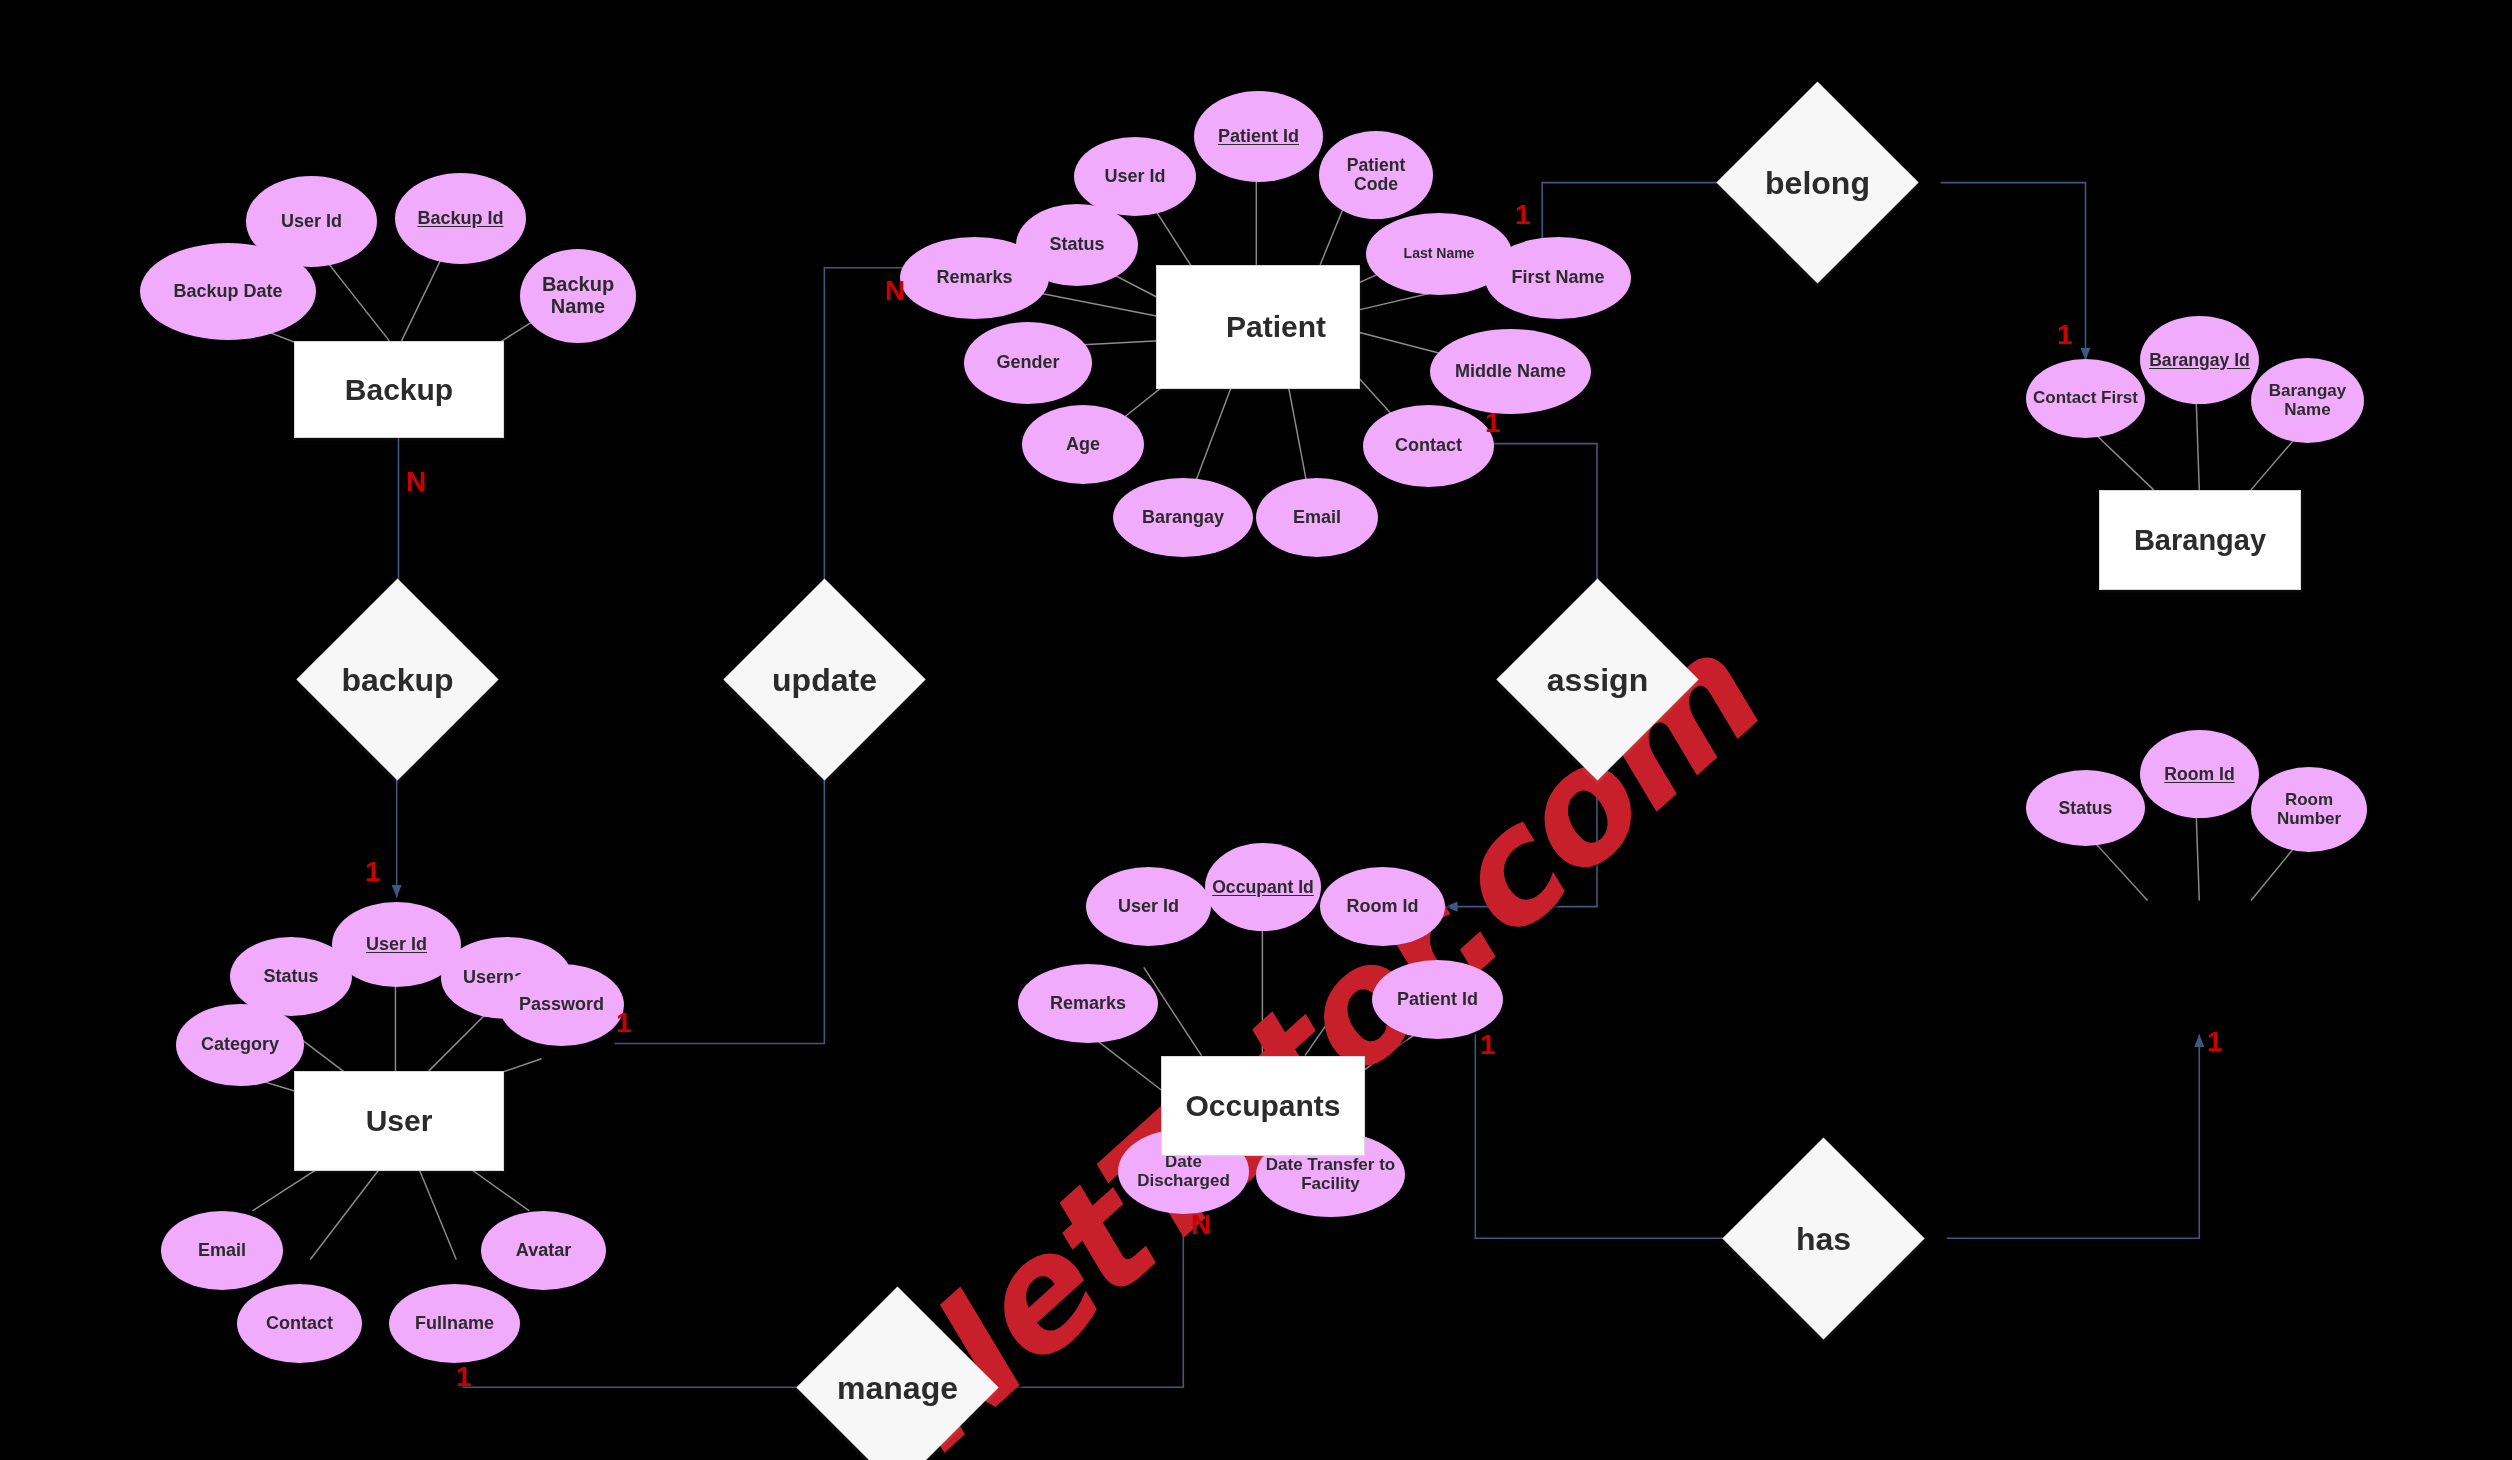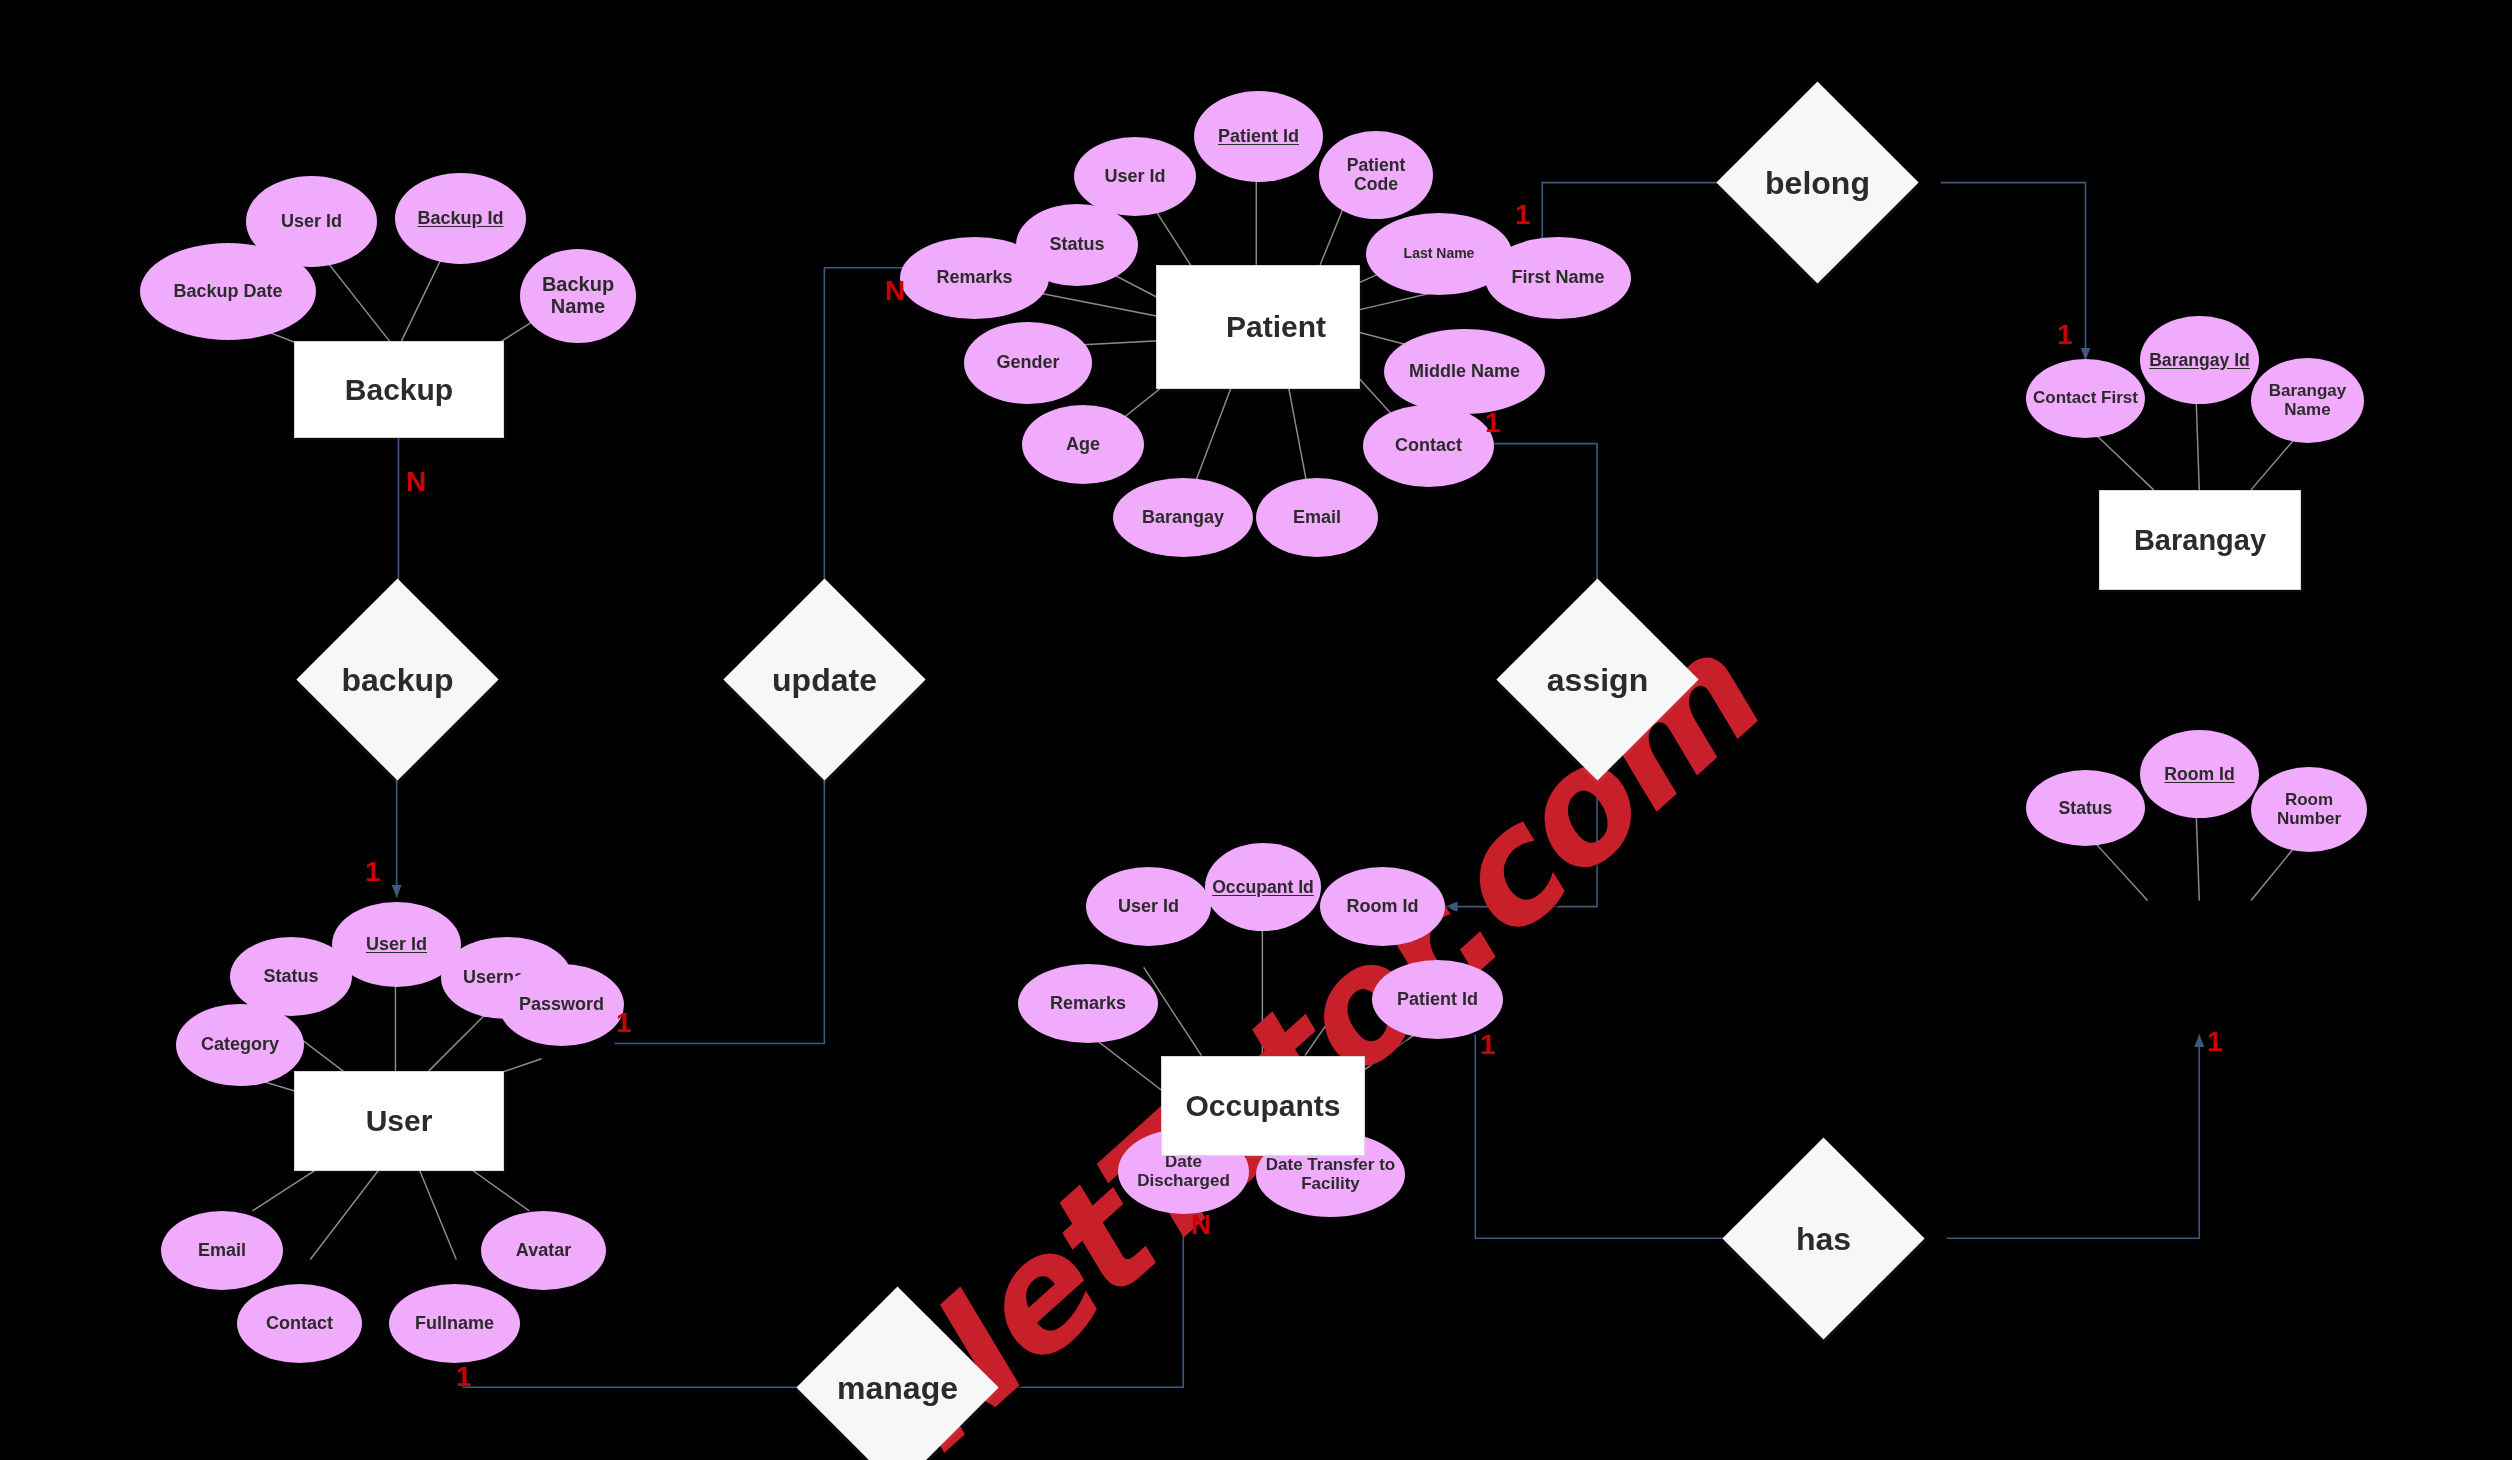--- a/index.html
+++ b/index.html
@@ -226,21 +226,21 @@
   </div>
   <div class="attr" style="left:1319px; top:131px; width:114px; height:88px; font-size:17.6px;">
     <span>Patient Code</span>
   </div>
   <div class="attr" style="left:1366px; top:213px; width:146px; height:82px; font-size:14px;">
     <span>Last Name</span>
   </div>
   <div class="attr" style="left:1485px; top:237px; width:146px; height:82px; font-size:18px;">
     <span>First Name</span>
   </div>
-  <div class="attr" style="left:1384px; top:329px; width:161px; height:85px; font-size:18px;text-align:right;">
+  <div class="attr" style="left:1430px; top:329px; width:161px; height:85px; font-size:18px;text-align:right;">
     <span>Middle Name</span>
   </div>
   <div class="attr" style="left:1363px; top:405px; width:131px; height:82px; font-size:18px;">
     <span>Contact</span>
   </div>
   <div class="attr" style="left:1256px; top:478px; width:122px; height:79px; font-size:18px;">
     <span>Email</span>
   </div>
   <div class="attr" style="left:1113px; top:478px; width:140px; height:79px; font-size:18px;">
     <span>Barangay</span>

